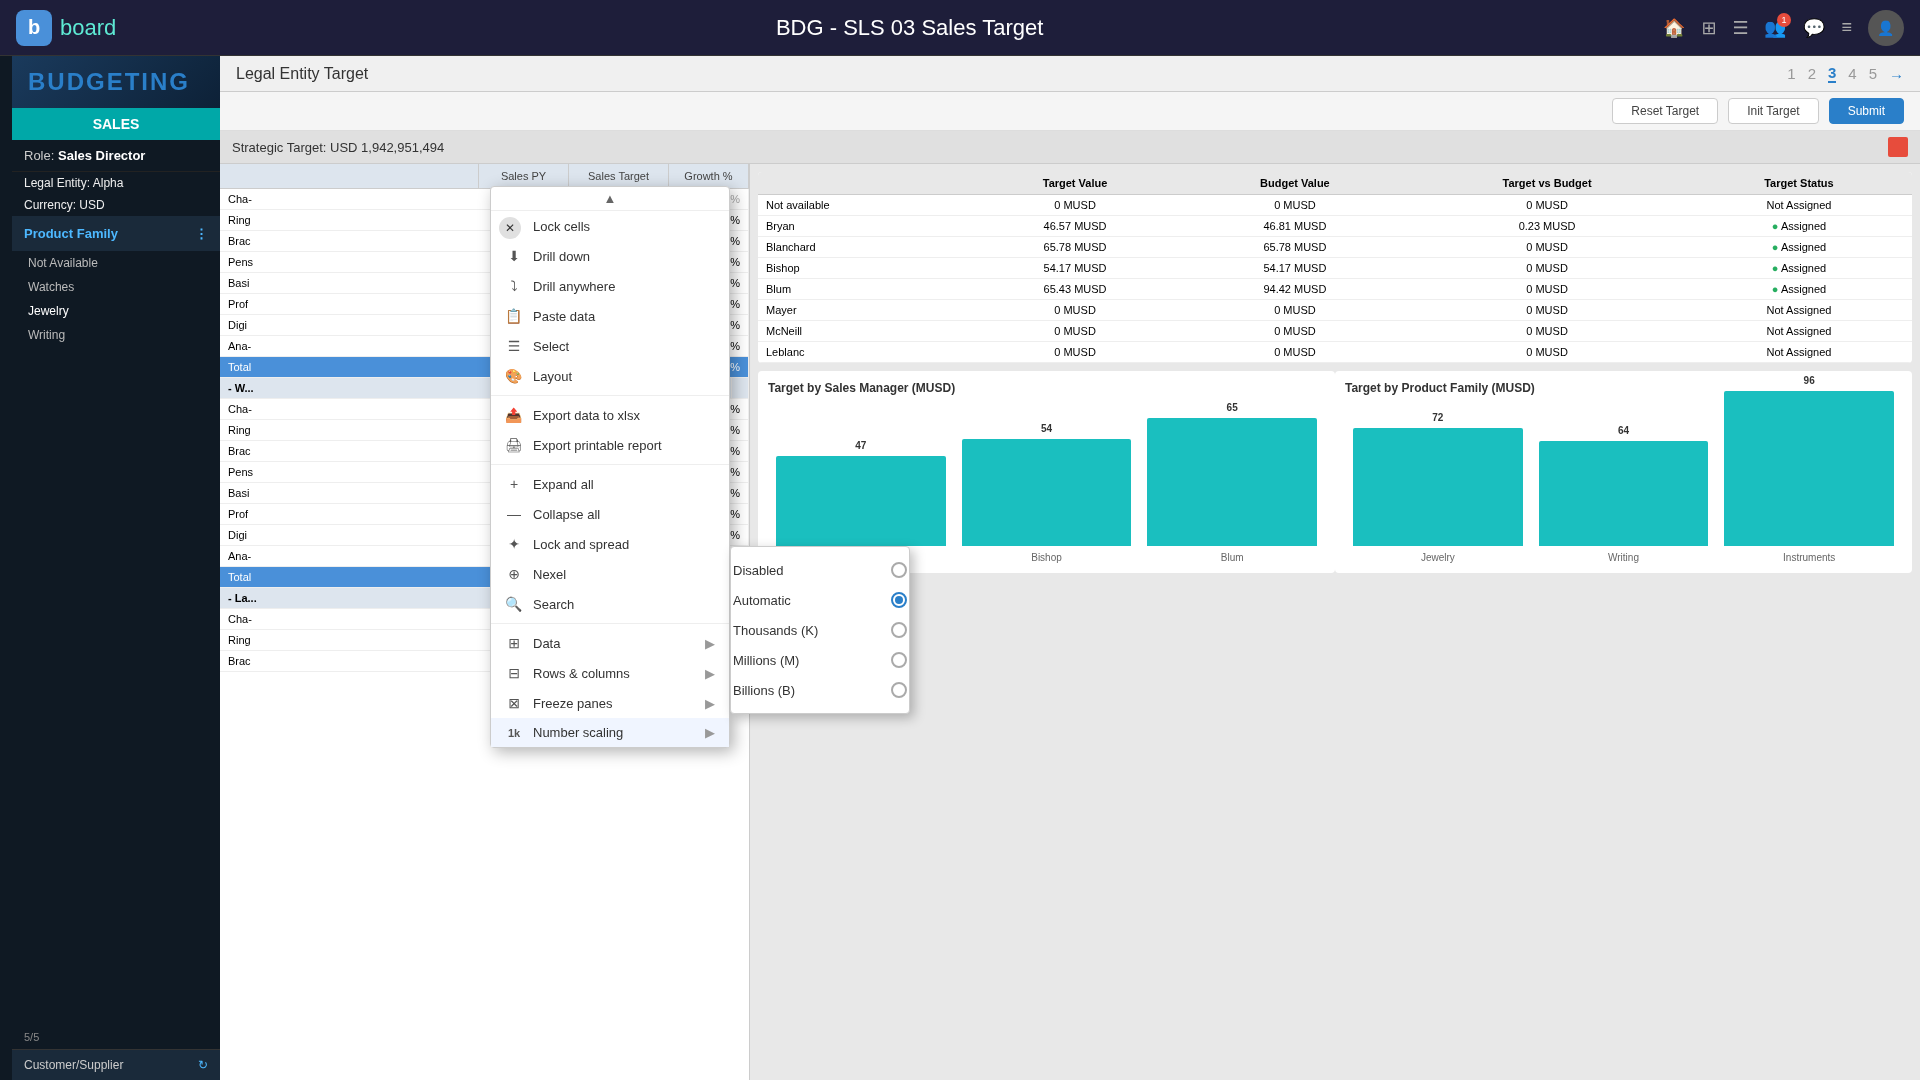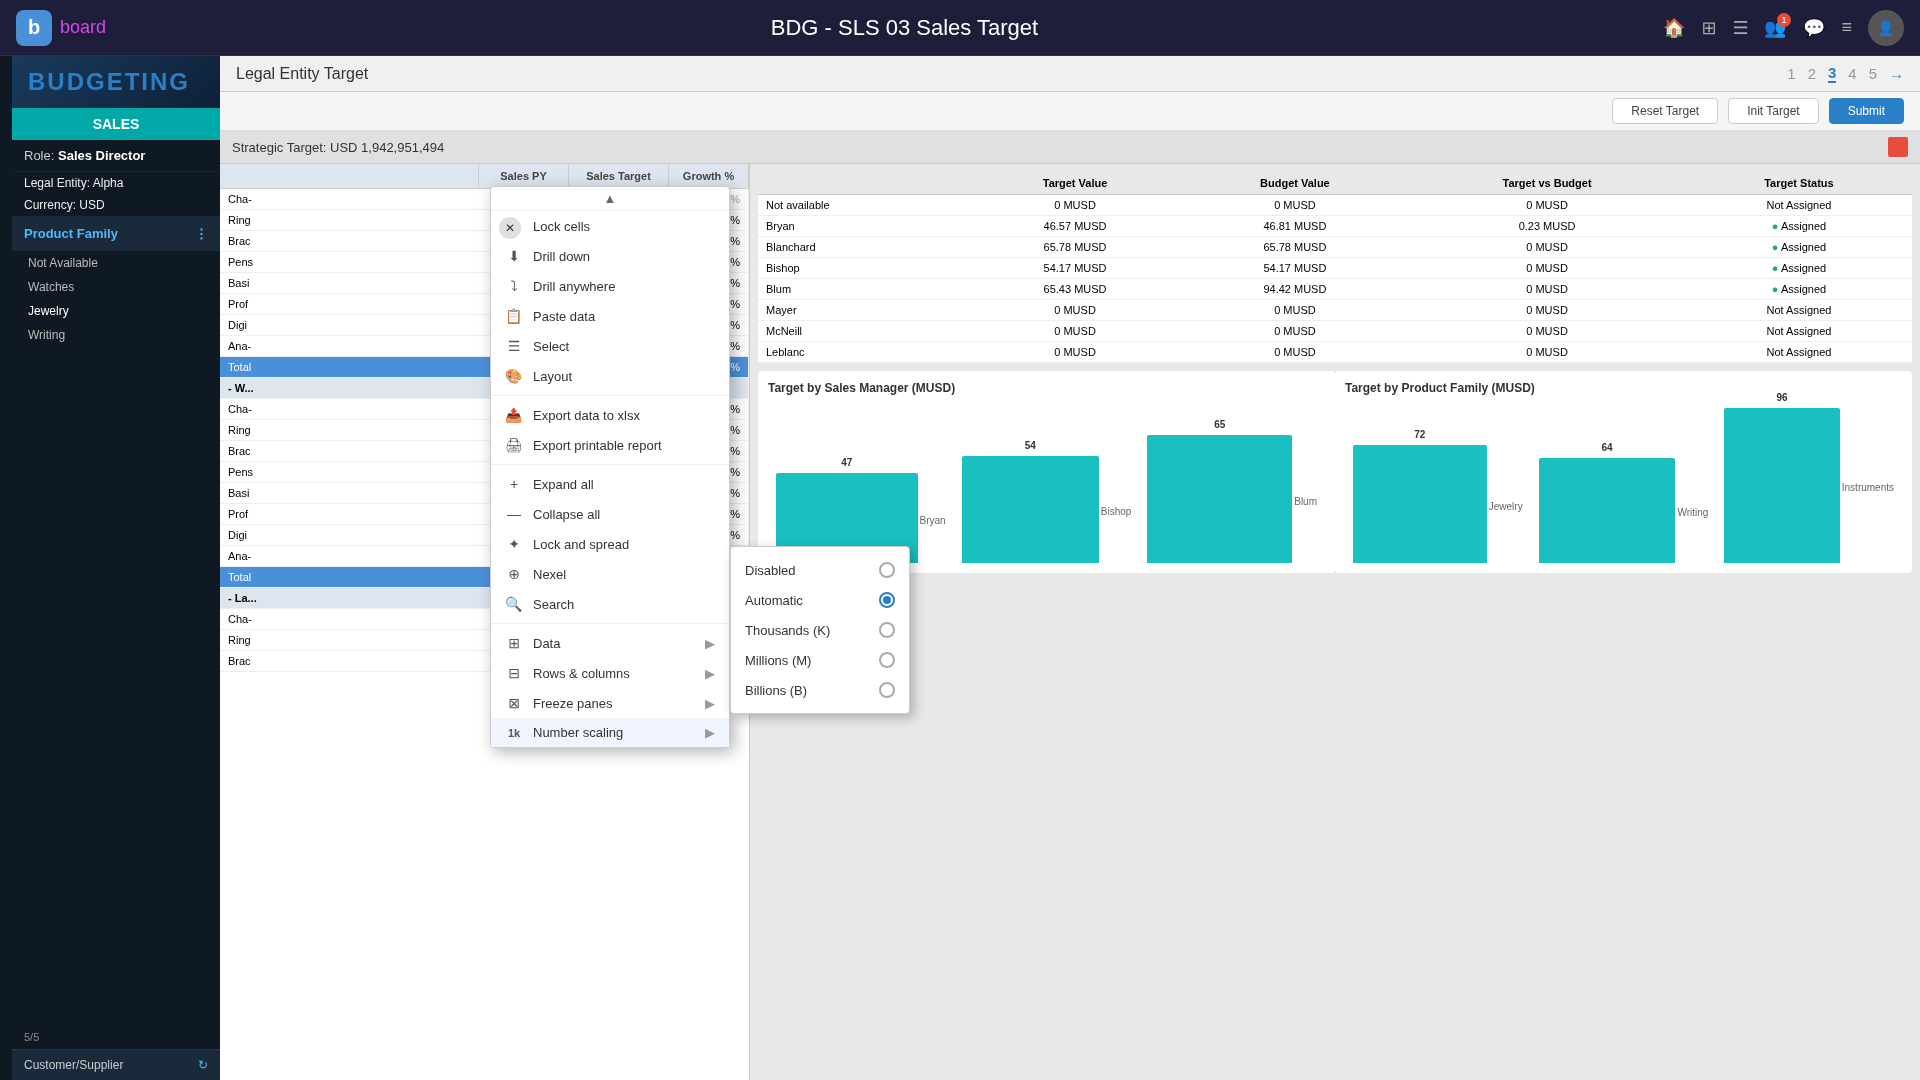--- a/index.html
+++ b/index.html
@@ -20,21 +20,21 @@
       gap: 8px;
       margin-right: 40px;
     }
     .logo-b {
       width: 36px; height: 36px;
       background: #4a90d9;
       border-radius: 8px;
       display: flex; align-items: center; justify-content: center;
       color: white; font-weight: bold; font-size: 20px;
     }
-    .logo-text { color: #d946ef; font-size: 18px; font-weight: 300; }
+    .logo-text { color: #5eead4; font-size: 22px; font-weight: 300; }
     .topbar-title { color: white; font-size: 22px; flex: 1; text-align: center; }
     .topbar-icons { display: flex; align-items: center; gap: 16px; }
     .topbar-icon { color: #aaa; font-size: 18px; cursor: pointer; }
     .topbar-icon.notif { position: relative; }
     .notif-badge {
       position: absolute; top: -4px; right: -4px;
       background: #e74c3c; color: white; font-size: 9px;
       width: 14px; height: 14px; border-radius: 50%;
       display: flex; align-items: center; justify-content: center;
     }
@@ -166,21 +166,21 @@
     
     .data-area { display: flex; flex: 1; overflow: hidden; }
 
     
     .left-table-wrapper { width: 530px; flex-shrink: 0; background: white; border-right: 1px solid #ccc; overflow: hidden; display: flex; flex-direction: column; }
     .table-header-row {
       display: flex;
       background: #dde5ee;
       border-bottom: 1px solid #ccc;
       font-size: 11px;
-      font-weight: bold;
+      font-weight: normal;
       color: #444;
     }
     .th { padding: 6px 8px; border-right: 1px solid #ccc; text-align: center; }
     .th.wide { flex: 1; text-align: left; }
     .table-body { flex: 1; overflow: hidden; }
     .table-row { display: flex; border-bottom: 1px solid #eee; font-size: 11px; }
     .table-row.total { background: #4a90d9; color: white; }
     .td { padding: 4px 8px; border-right: 1px solid #eee; text-align: right; }
     .td.name { flex: 1; text-align: left; }
 
@@ -194,21 +194,21 @@
     .status-table th { background: #e8e8e8; padding: 5px 8px; text-align: center; border-bottom: 1px solid #ccc; }
     .status-table td { padding: 4px 8px; border-bottom: 1px solid #eee; text-align: center; }
     .status-table td.name { text-align: left; }
     .dot-green { color: #27ae60; }
 
     
     .charts-row { display: flex; gap: 0; margin: 0 8px 8px; align-items: center; }
     .chart-box { flex: 1; background: white; border-radius: 4px; padding: 10px; overflow: hidden; }
     .chart-title { font-size: 12px; font-weight: bold; color: #333; margin-bottom: 8px; }
     .bar-chart { display: flex; align-items: flex-end; height: 160px; gap: 16px; padding: 0 8px; }
-    .bar-group { display: flex; align-items: center; gap: 2px; flex: 1; }
+    .bar-group { display: flex; flex-direction: column; align-items: center; gap: 2px; flex: 1; }
     .bar { background: #1abfbf; width: 100%; border-radius: 2px 2px 0 0; position: relative; }
     .bar-label { font-size: 10px; color: #333; font-weight: bold; position: absolute; top: -16px; left: 50%; transform: translateX(-50%); white-space: nowrap; }
     .bar-name { font-size: 10px; color: #666; margin-top: 4px; white-space: nowrap; }
 
     
     .menu-overlay {
       position: absolute;
       top: 0; left: 0; right: 0; bottom: 0;
       z-index: 100;
     }
@@ -269,21 +269,21 @@
       border-radius: 4px;
       box-shadow: 4px 4px 12px rgba(0,0,0,0.25);
       z-index: 300;
       min-width: 180px;
       padding: 8px 0;
     }
     .submenu-item {
       display: flex;
       align-items: center;
       justify-content: space-between;
-      padding: 7px 14px;
+      padding: 7px 2px;
       font-size: 13px;
       color: #333;
       cursor: pointer;
     }
     .radio-circle {
       width: 16px; height: 16px;
       border-radius: 50%;
       border: 2px solid #aaa;
       display: inline-block;
     }

